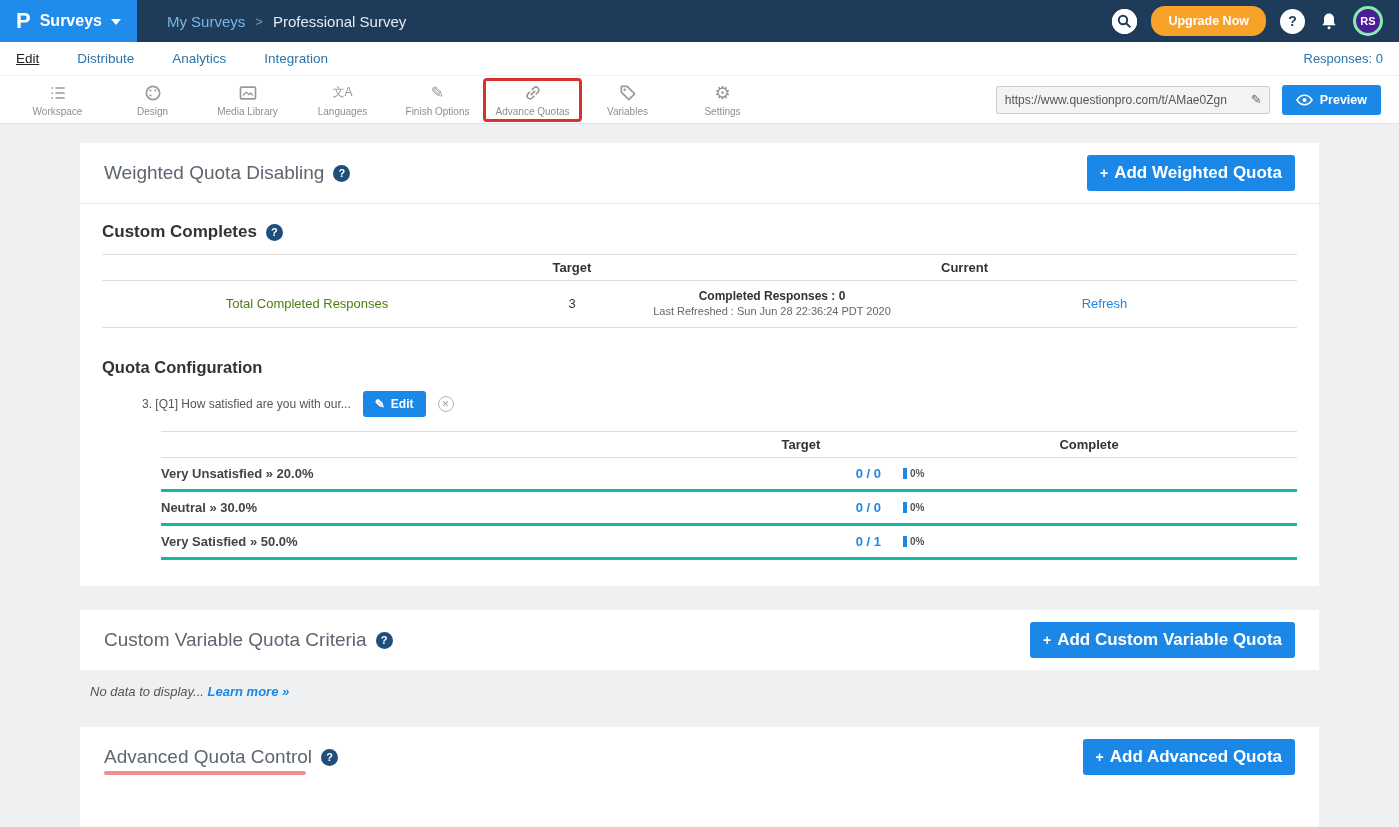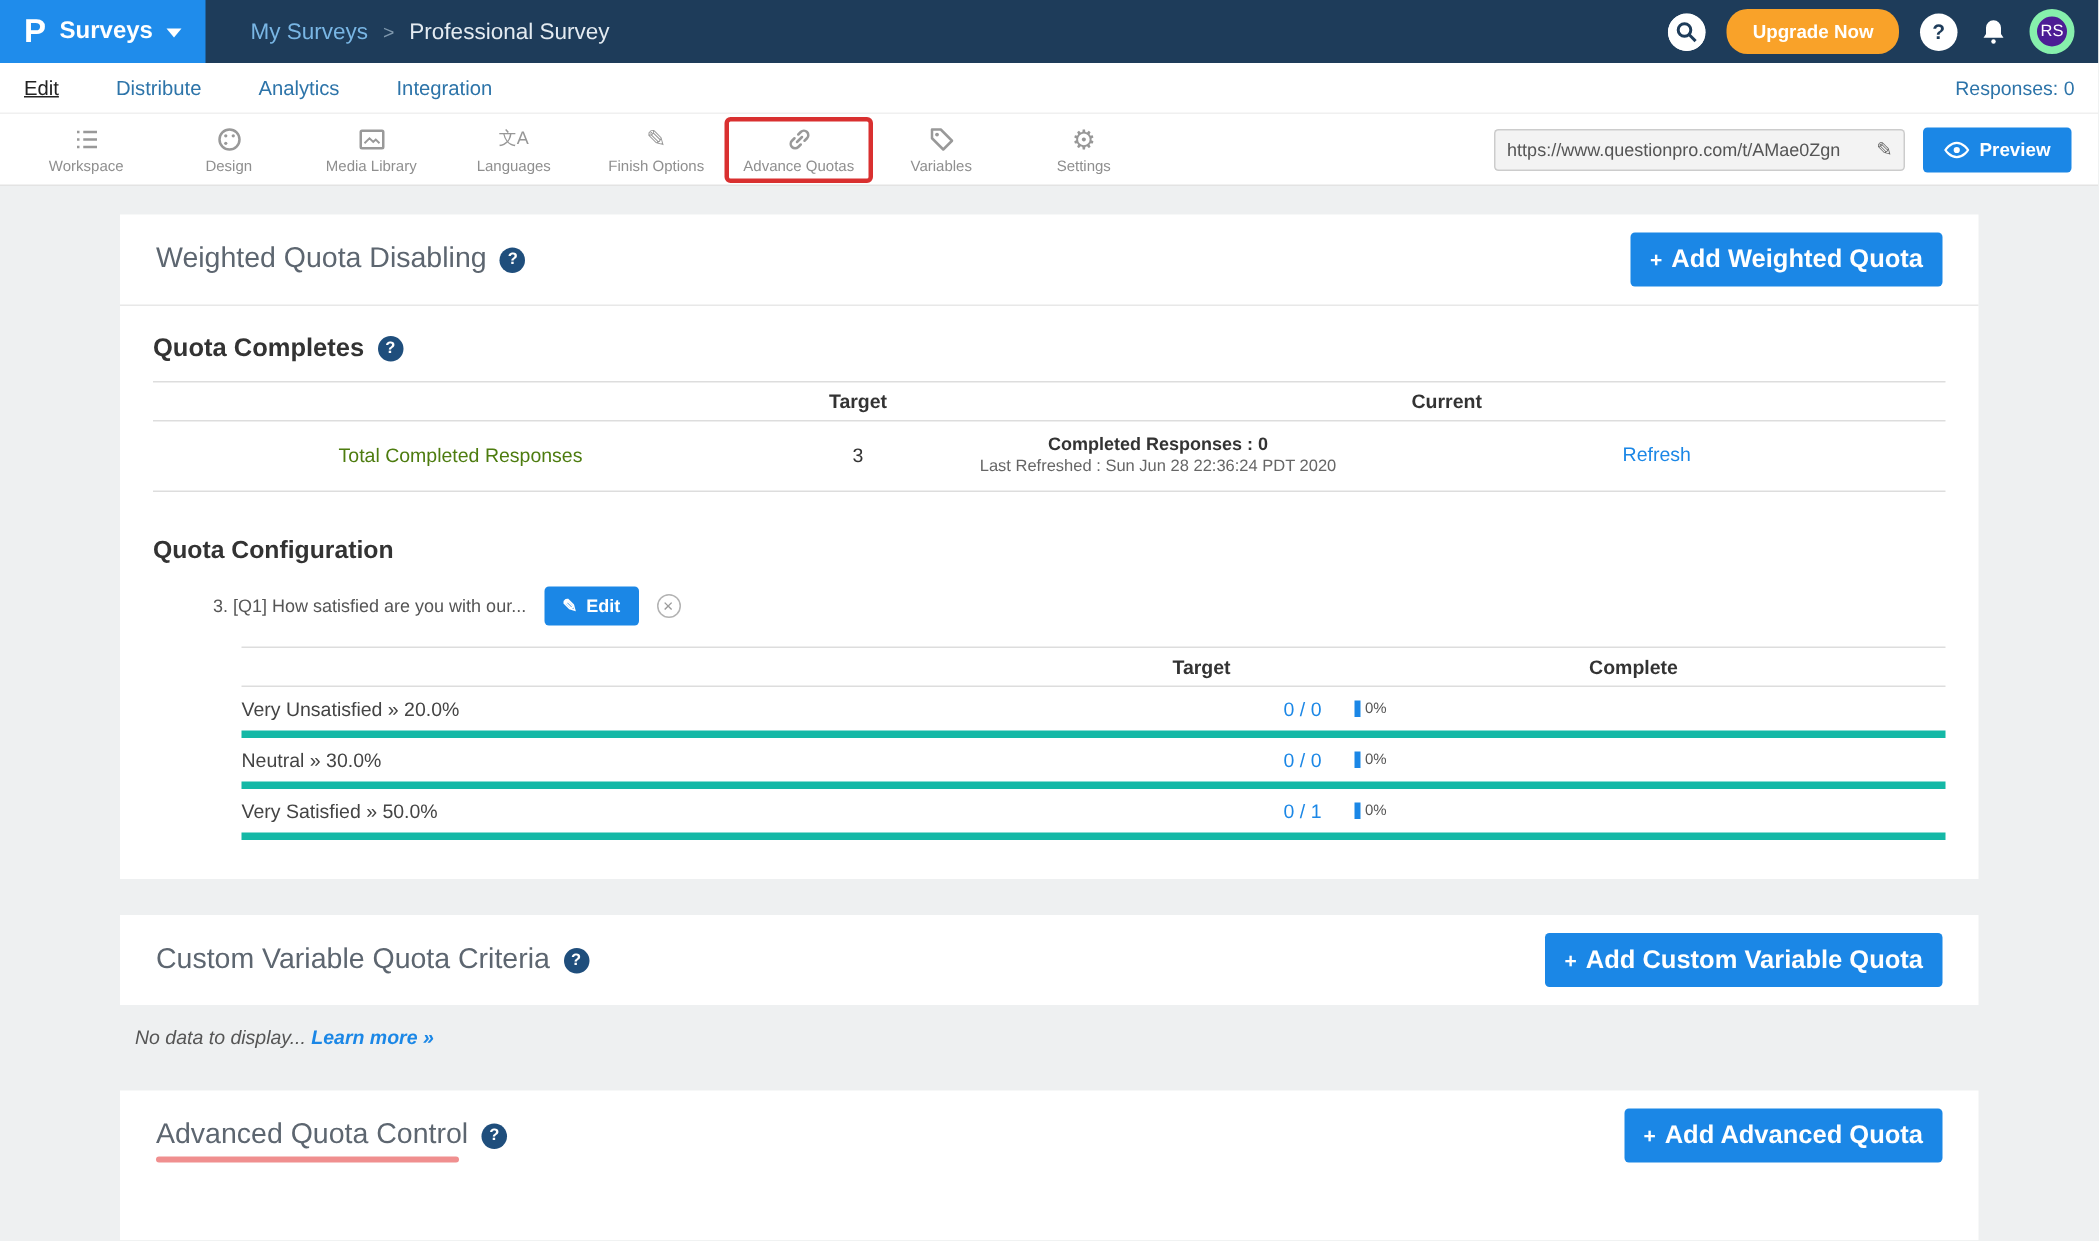--- a/index.html
+++ b/index.html
@@ -12,21 +12,21 @@
   .logo-p { color:#fff; font-weight:bold; font-size:22px; }
   .product { color:#fff; font-weight:bold; font-size:16px; }
   .caret { width:0; height:0; border-left:5px solid transparent; border-right:5px solid transparent; border-top:6px solid #fff; margin-top:2px; }
   .crumbs { display:flex; align-items:center; margin-left:30px; gap:10px; }
   .crumb-link { color:#79b6e4; font-size:15px; cursor:pointer; }
   .crumb-sep { color:#7f98ad; font-size:13px; }
   .crumb-current { color:#e4ebf1; font-size:15px; }
   .topbar-right { margin-left:auto; display:flex; align-items:center; gap:14px; padding-right:16px; }
   .circle-btn { width:25px; height:25px; border-radius:50%; background:#fff; display:flex; align-items:center; justify-content:center; color:#1e3c5a; font-weight:bold; font-size:14px; cursor:pointer; }
   .upgrade-btn { background:#f9a229; color:#fff; font-weight:bold; font-size:12.5px; border:none; padding:8px 17px; border-radius:14px; cursor:pointer; }
-  .avatar { width:30px; height:30px; border-radius:50%; border:5px solid #86efac; background:#4c1d95; color:#fff; font-weight:normal; font-size:11px; display:flex; align-items:center; justify-content:center; cursor:pointer; }
+  .avatar { width:30px; height:30px; border-radius:50%; border:3px solid #86efac; background:#4c1d95; color:#fff; font-weight:bold; font-size:11px; display:flex; align-items:center; justify-content:center; cursor:pointer; }
 
   
   .navrow { height:34px; background:#fff; display:flex; align-items:center; padding:0 16px; border-bottom:1px solid #f0f0f0; }
   .tab { font-size:13.5px; color:#2d74a9; margin-right:38px; cursor:pointer; }
   .tab.active { color:#222; text-decoration:underline; }
   .responses { margin-left:auto; color:#2d74a9; font-size:13px; cursor:pointer; }
 
   
   .toolbar { height:48px; background:#fff; border-bottom:1px solid #e3e3e3; display:flex; align-items:center; }
   .tool-items { display:flex; margin-left:10px; }
@@ -71,21 +71,21 @@
   .question-row { display:flex; align-items:center; gap:12px; margin:14px 0 0 40px; }
   .question-label { font-size:12px; color:#555; }
   .edit-btn { background:#1b87e6; color:#fff; border:none; border-radius:3px; padding:6px 12px; font-size:12px; font-weight:bold; display:flex; align-items:center; gap:6px; cursor:pointer; }
   .circle-x { width:16px; height:16px; border:1px solid #b3b3b3; border-radius:50%; color:#9a9a9a; font-size:9px; display:flex; align-items:center; justify-content:center; cursor:pointer; }
   .circle-x::before { content:"✕"; }
 
   
   .qt { margin:14px 0 0 59px; }
   .qt-head { display:grid; grid-template-columns:560px 160px 1fr; border-top:1px solid #ddd; border-bottom:1px solid #ddd; height:27px; align-items:center; font-size:13px; font-weight:bold; color:#333; }
   .qt-head .c { text-align:center; }
-  .qt-row { display:grid; grid-template-columns:560px 160px 1fr; height:34px; align-items:center; border-bottom:5px solid #14b8a6; }
+  .qt-row { display:grid; grid-template-columns:560px 160px 1fr; height:34px; align-items:center; border-bottom:3px solid #14b8a6;font-weight:bold; }
   .qt-label { color:#444; font-size:13px; }
   .qt-target { text-align:right; color:#1b87e6; font-size:13px; }
   .qt-prog { display:flex; align-items:center; gap:3px; padding-left:22px; }
   .prog-bar { width:4px; height:11px; background:#1b87e6; }
   .prog-pct { font-size:10px; color:#555; }
 
   
   .nodata { margin:14px 0 0 90px; font-style:italic; color:#555; font-size:13px; }
   .nodata .link { font-weight:bold; font-style:italic; }
   .card3 { margin-top:28px; padding-bottom:40px; }
@@ -223,21 +223,21 @@
         </span>
         <button class="add-btn">
           <span class="plus-icon"></span>
           <span>Add Weighted Quota</span>
         </button>
       </div>
       <div class="card-divider"></div>
       <div class="card-body">
 
         <div class="sec-title">
-          <span>Quota Completes</span>
+          <span>Custom Completes</span>
           <span class="qbadge">?</span>
         </div>
 
         <div class="ct-head">
           <span></span>
           <span class="c">Target</span>
           <span class="c">Current</span>
         </div>
         <div class="ct-row">
           <span class="ct-label">Total Completed Responses</span>

